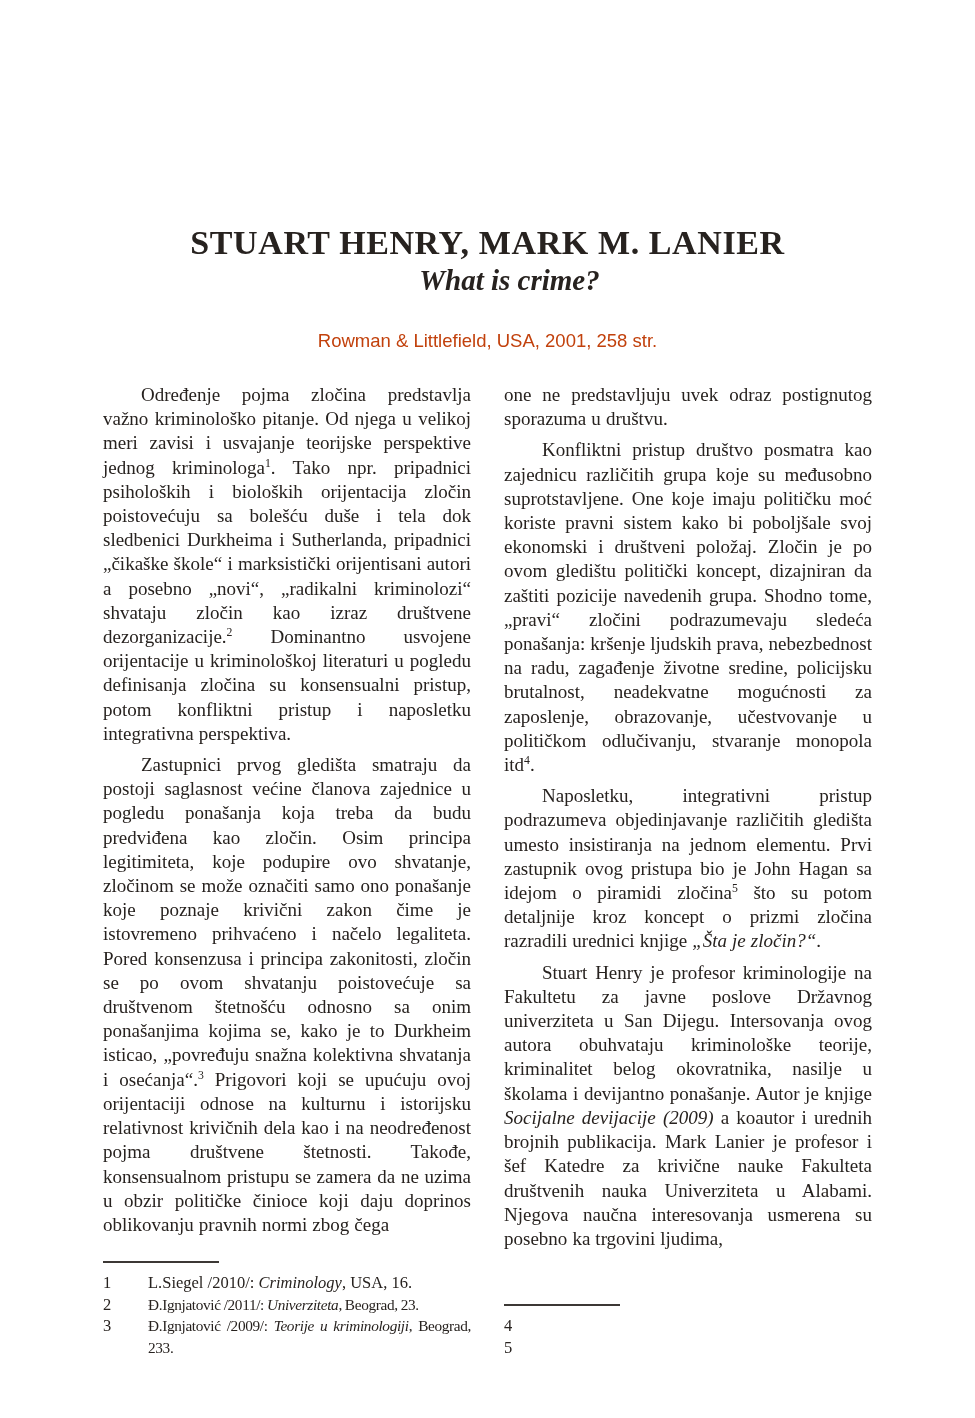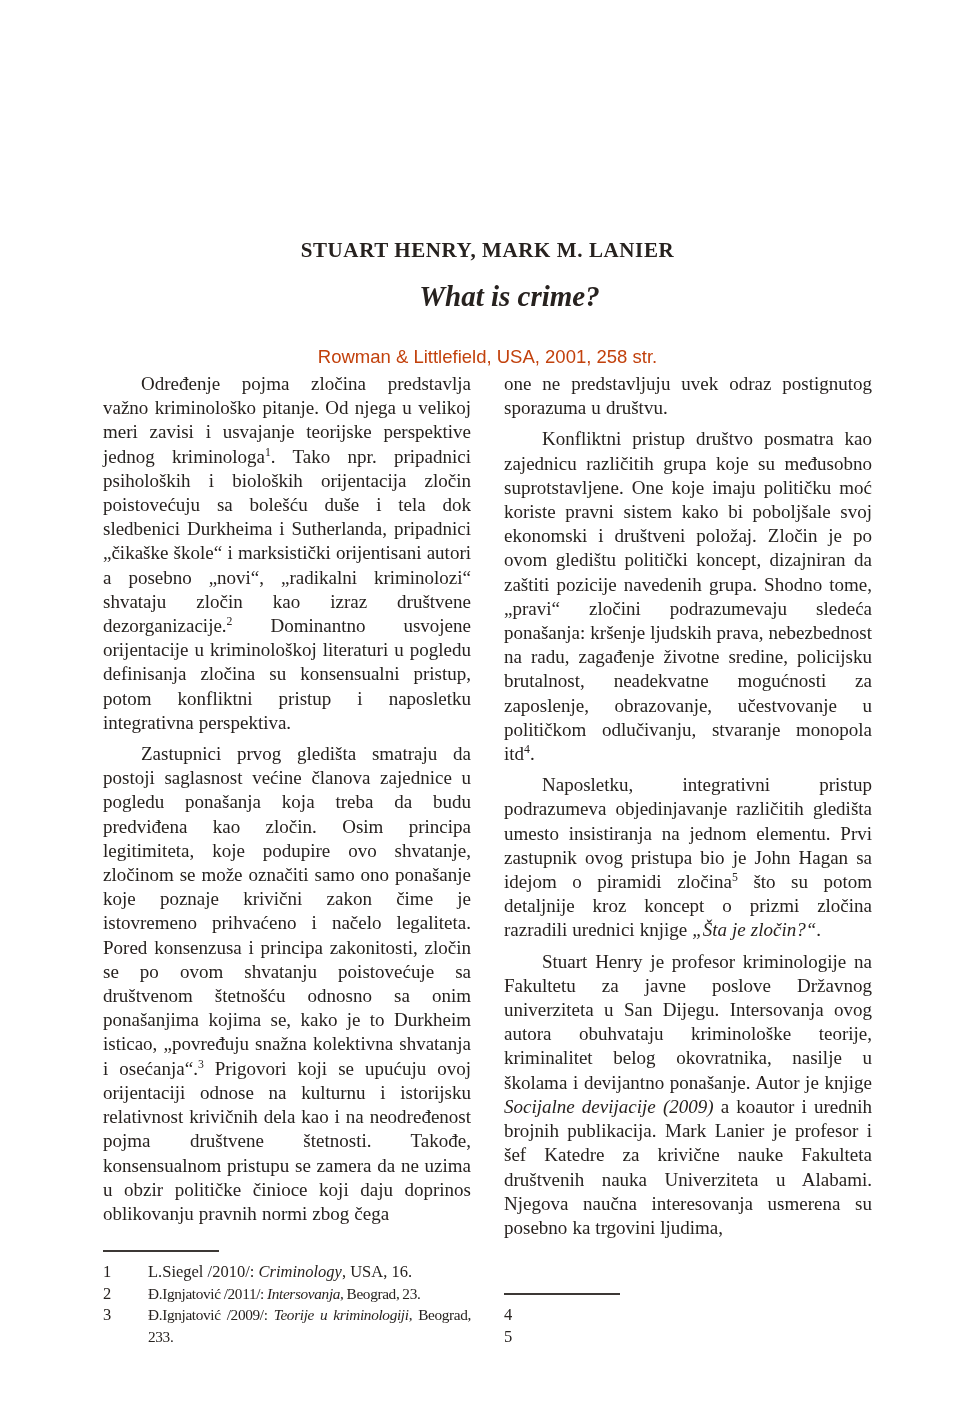--- a/index.html
+++ b/index.html
@@ -11,22 +11,22 @@
     background: #ffffff;
     color: #27221f;
     font-family: "Liberation Serif", serif;
     overflow: hidden;
   }
   .header {
     padding-top: 222px;
     text-align: center;
   }
   .authors {
-    margin: 12px;
-    font-size: 21px;
+    margin: 4px;
+    font-size: 34px;
     font-weight: 600;
     letter-spacing: 0.6px;
     line-height: 33px;
     color: #27221f;
   }
   .book-title {
     margin: 2px 0 0 0;
     font-size: 29px;
     font-style: italic;
     font-weight: 600;
@@ -37,21 +37,21 @@
   .publisher {
     margin-top: 33px;
     font-family: "Liberation Sans", sans-serif;
     font-size: 18.5px;
     line-height: 22px;
     color: #c2410c;
   }
   .columns {
     position: absolute;
     left: 103px;
-    top: 372px;
+    top: 383px;
     width: 769px;
     display: flex;
     gap: 33px;
   }
   .col {
     width: 368px;
     height: 976px;
     display: flex;
     flex-direction: column;
   }
@@ -110,21 +110,21 @@
         </div>
       <div class="footnotes">
         <div class="fn-rule"></div>
         <div class="fn-list">
             <div class="fn">
               <span class="fn-num">1</span>
               <span class="fn-body"><span>L.Siegel /2010/: </span><em>Criminology</em><span>, USA, 16.</span></span>
             </div>
             <div class="fn">
               <span class="fn-num">2</span>
-              <span class="fn-body"><span>Đ.Ignjatović /2011/: </span><em>Intersovanja</em><span>, Beograd, 23.</span></span>
+              <span class="fn-body"><span>Đ.Ignjatović /2011/: </span><em>Univerziteta</em><span>, Beograd, 23.</span></span>
             </div>
             <div class="fn">
               <span class="fn-num">3</span>
               <span class="fn-body"><span>Đ.Ignjatović /2009/: </span><em>Teorije u kriminologiji</em><span>, Beograd, 233.</span></span>
             </div>
           </div>
       </div>
     </section>
 
     <section class="col" id="col-right">

